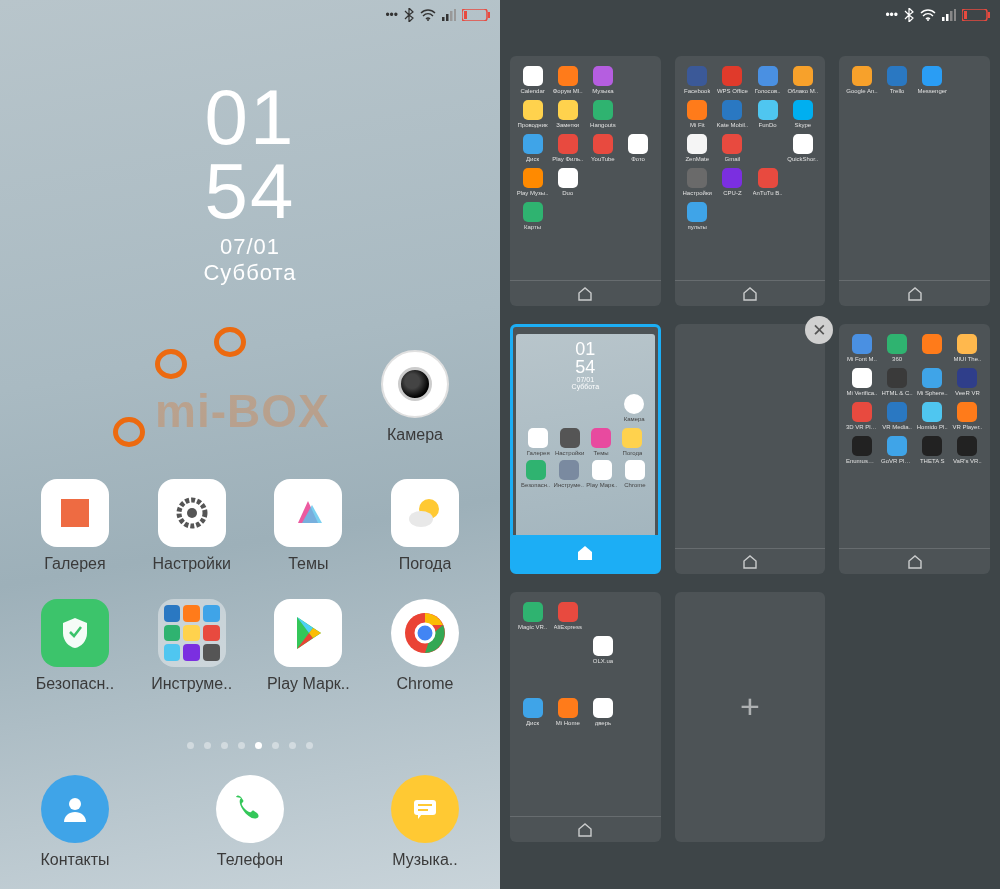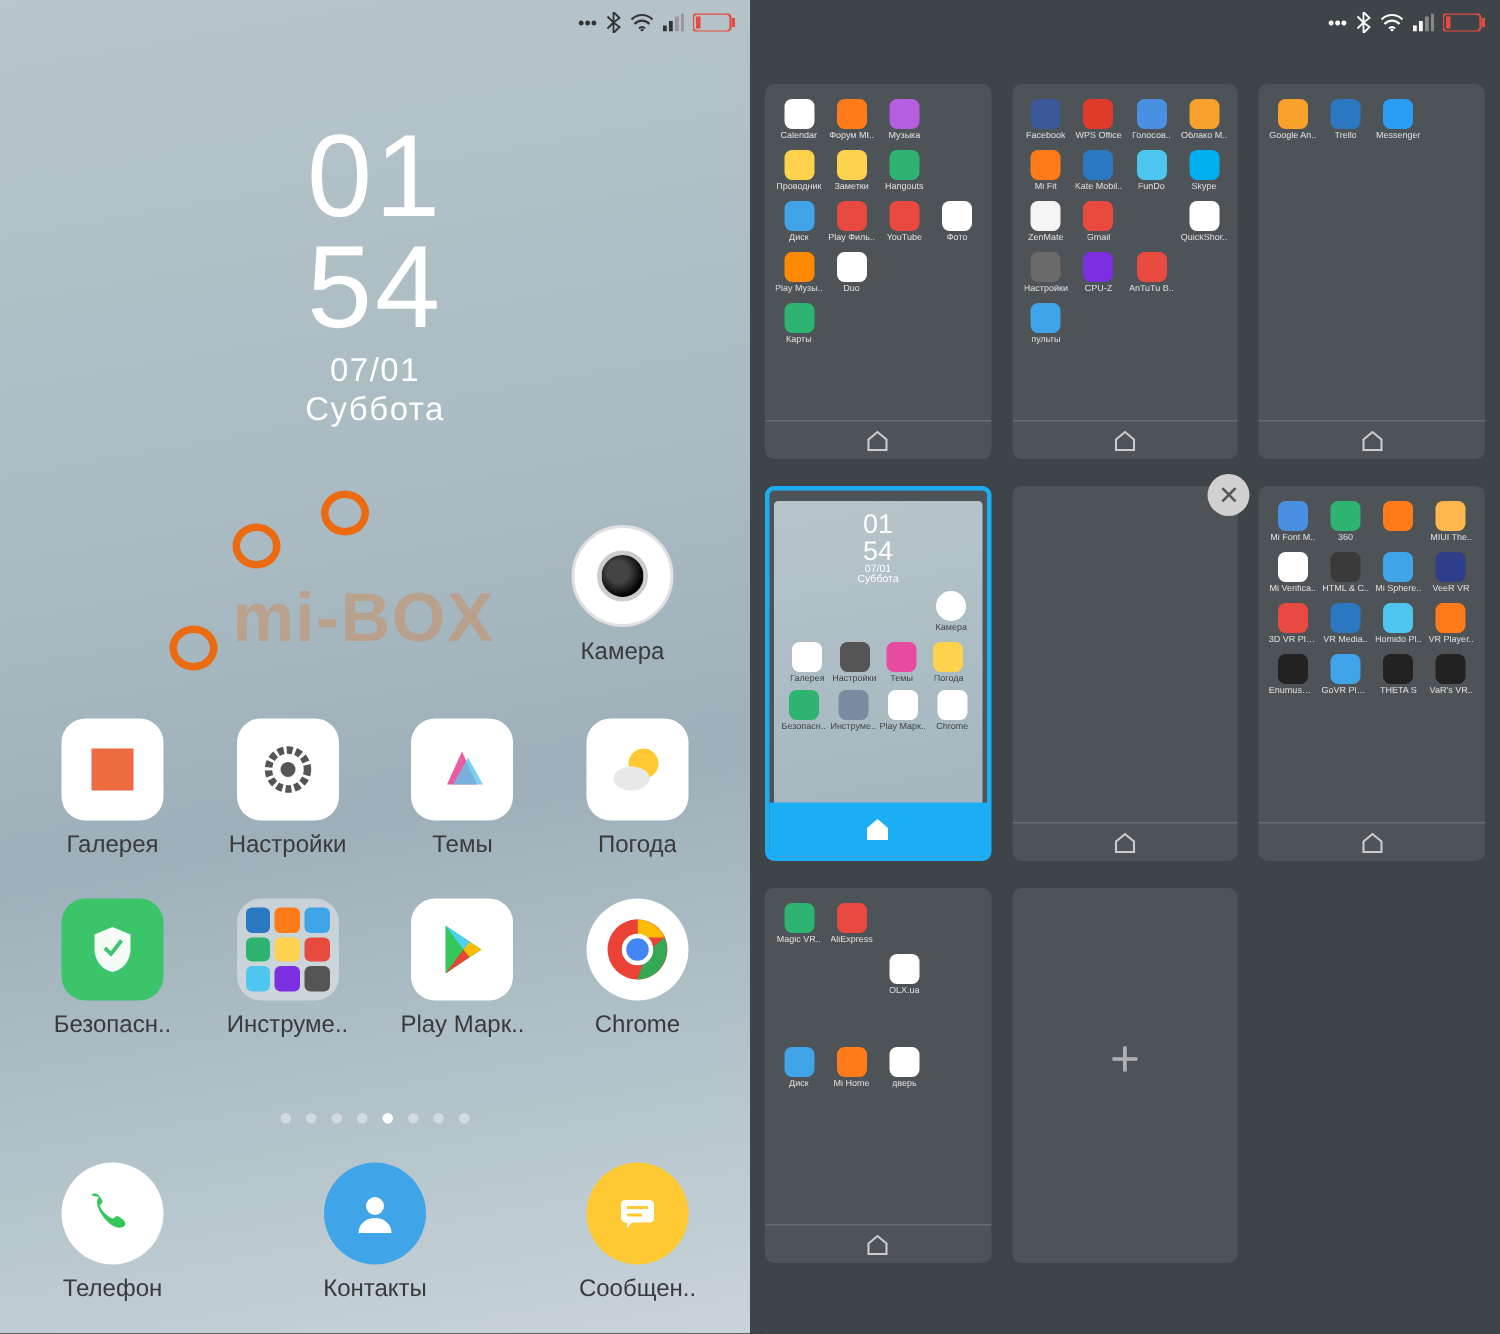--- a/index.html
+++ b/index.html
@@ -211,46 +211,46 @@
       <div class="dot"></div>
       <div class="dot"></div>
     <div class="dot active"></div>
       <div class="dot"></div>
       <div class="dot"></div>
       <div class="dot"></div>
   </div>
 
   <div class="dock">
     <div class="app">
-      <div class="icon" style="background:#fff">
-          <svg width="34" height="34">
-            <path d="M8 6c-2 2-2 6 2 12s10 10 14 8c2-1 2-3 0-5l-3-2c-1-1-2 0-3 1-1 1-4-1-6-3s-4-5-3-6c1-1 2-2 1-3l-2-3c-2-2-4-2-5 0" fill="#34c759"></path>
-          </svg>
-        </div>
-      <div class="lbl">Телефон</div>
-    </div>
-    <div class="app">
       <div class="icon" style="background:#3fa4e8">
           <svg width="34" height="34">
             <circle cx="17" cy="12" r="6" fill="#fff"></circle>
             <path d="M6 30c0-6 5-10 11-10s11 4 11 10" fill="#fff"></path>
           </svg>
         </div>
       <div class="lbl">Контакты</div>
+    </div>
+    <div class="app">
+      <div class="icon" style="background:#fff">
+          <svg width="34" height="34">
+            <path d="M8 6c-2 2-2 6 2 12s10 10 14 8c2-1 2-3 0-5l-3-2c-1-1-2 0-3 1-1 1-4-1-6-3s-4-5-3-6c1-1 2-2 1-3l-2-3c-2-2-4-2-5 0" fill="#34c759"></path>
+          </svg>
+        </div>
+      <div class="lbl">Телефон</div>
     </div>
     <div class="app">
       <div class="icon" style="background:#ffc933">
           <svg width="34" height="34">
             <rect x="6" y="8" width="22" height="15" rx="3" fill="#fff"></rect>
             <path d="M10 27l4-5h-4z" fill="#fff"></path>
             <line x1="10" y1="13" x2="24" y2="13" stroke="#ffc933" stroke-width="2"></line>
             <line x1="10" y1="18" x2="20" y2="18" stroke="#ffc933" stroke-width="2"></line>
           </svg>
         </div>
-      <div class="lbl">Сообщен..</div>
+      <div class="lbl">Музыка..</div>
     </div>
   </div>
 
   <div class="annotation-ellipse anno-left-1"></div>
   <div class="annotation-ellipse anno-left-2"></div>
   <div class="annotation-ellipse anno-left-3"></div>
   <div class="watermark wm-left">mi-BOX</div>
 </div>
 
 <div class="panel right">

